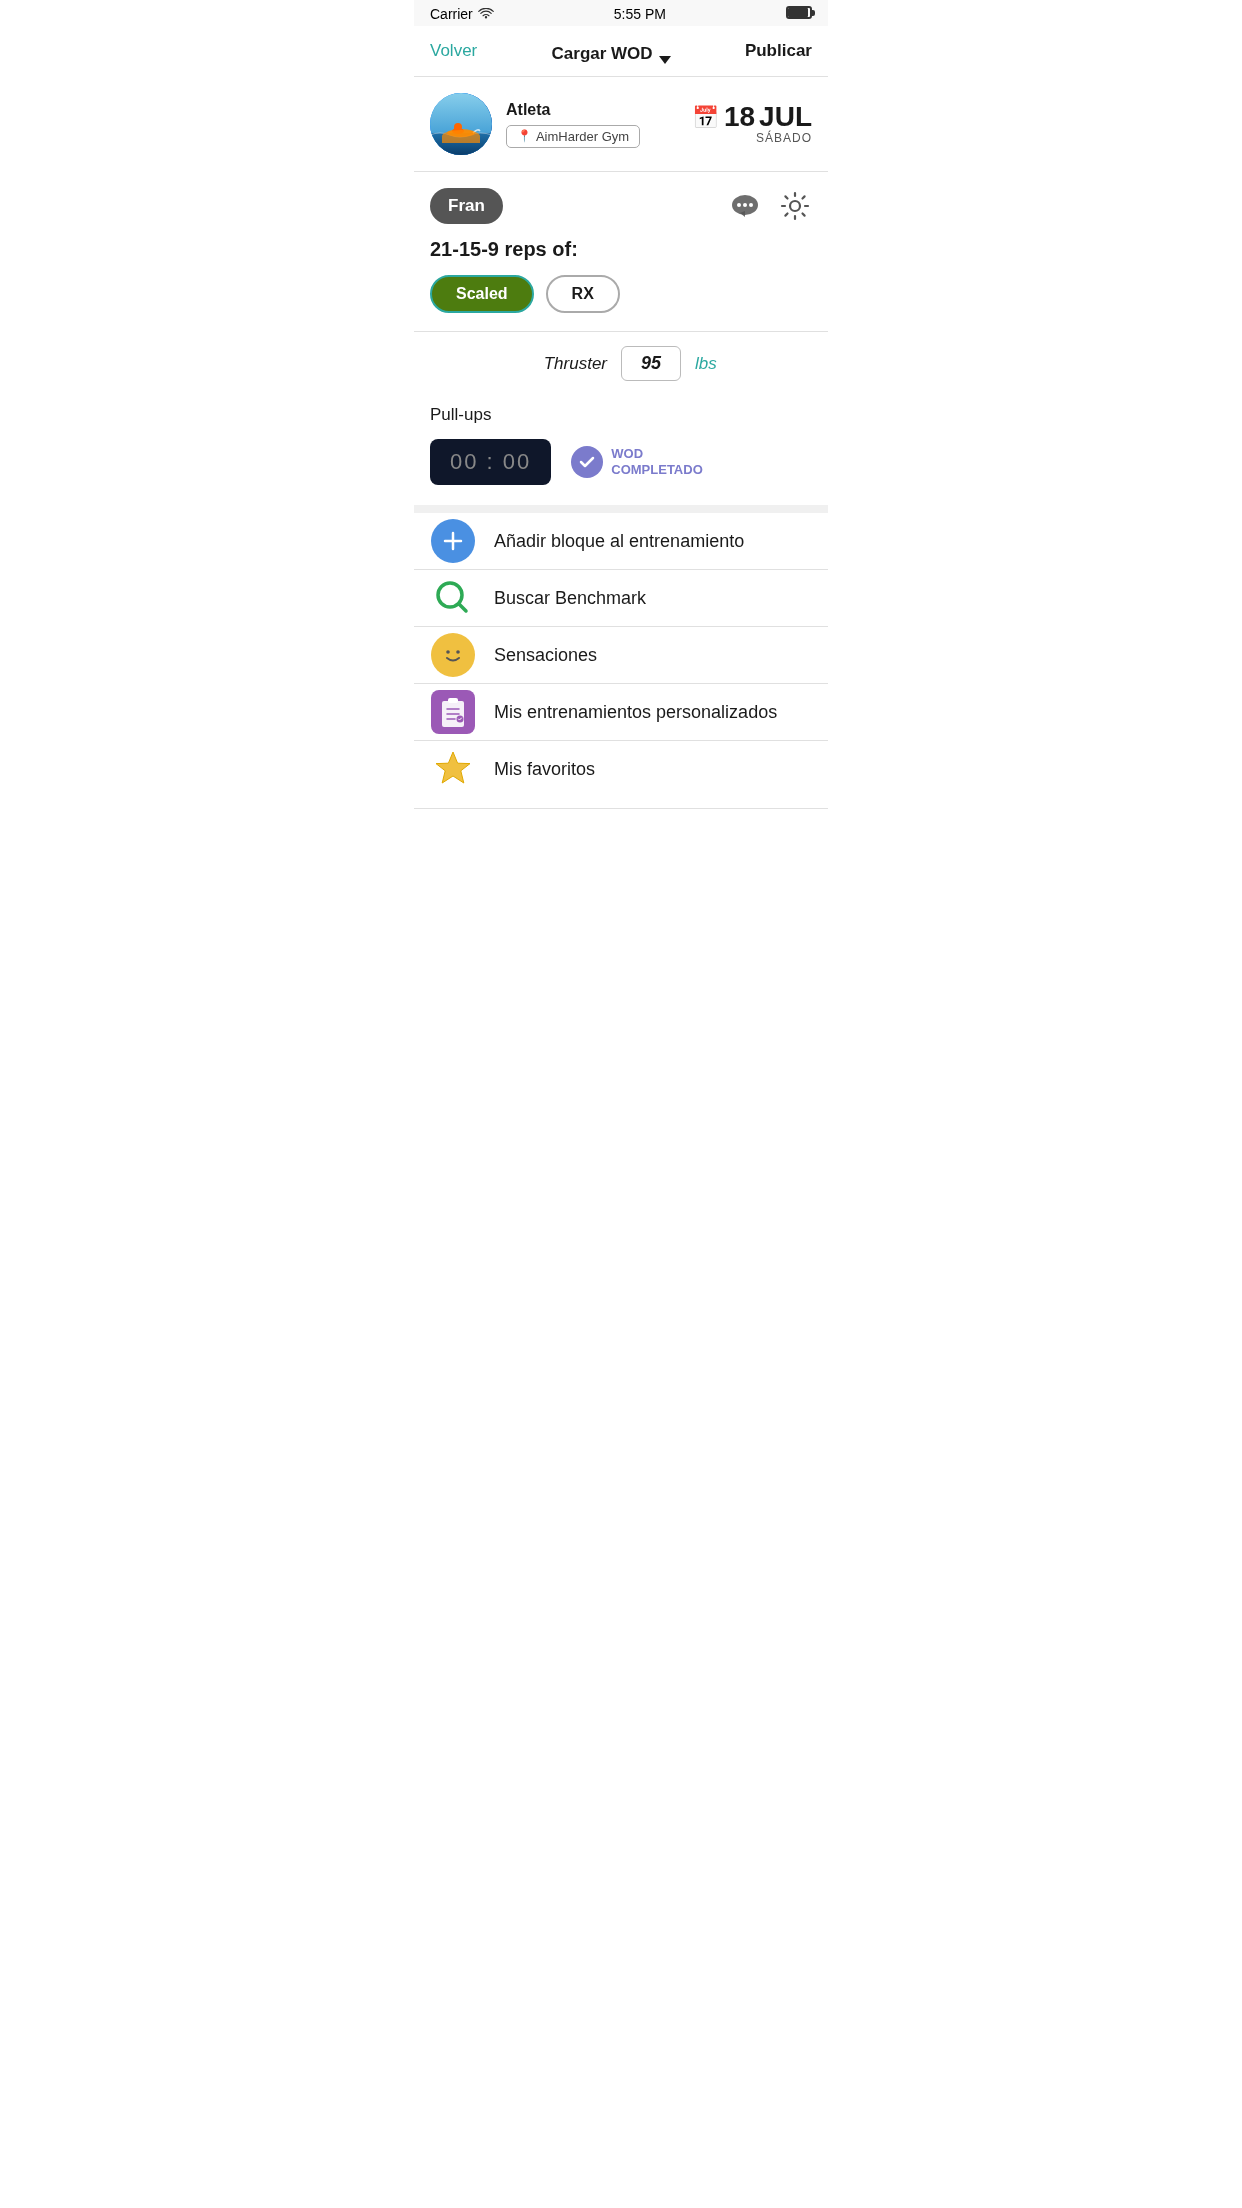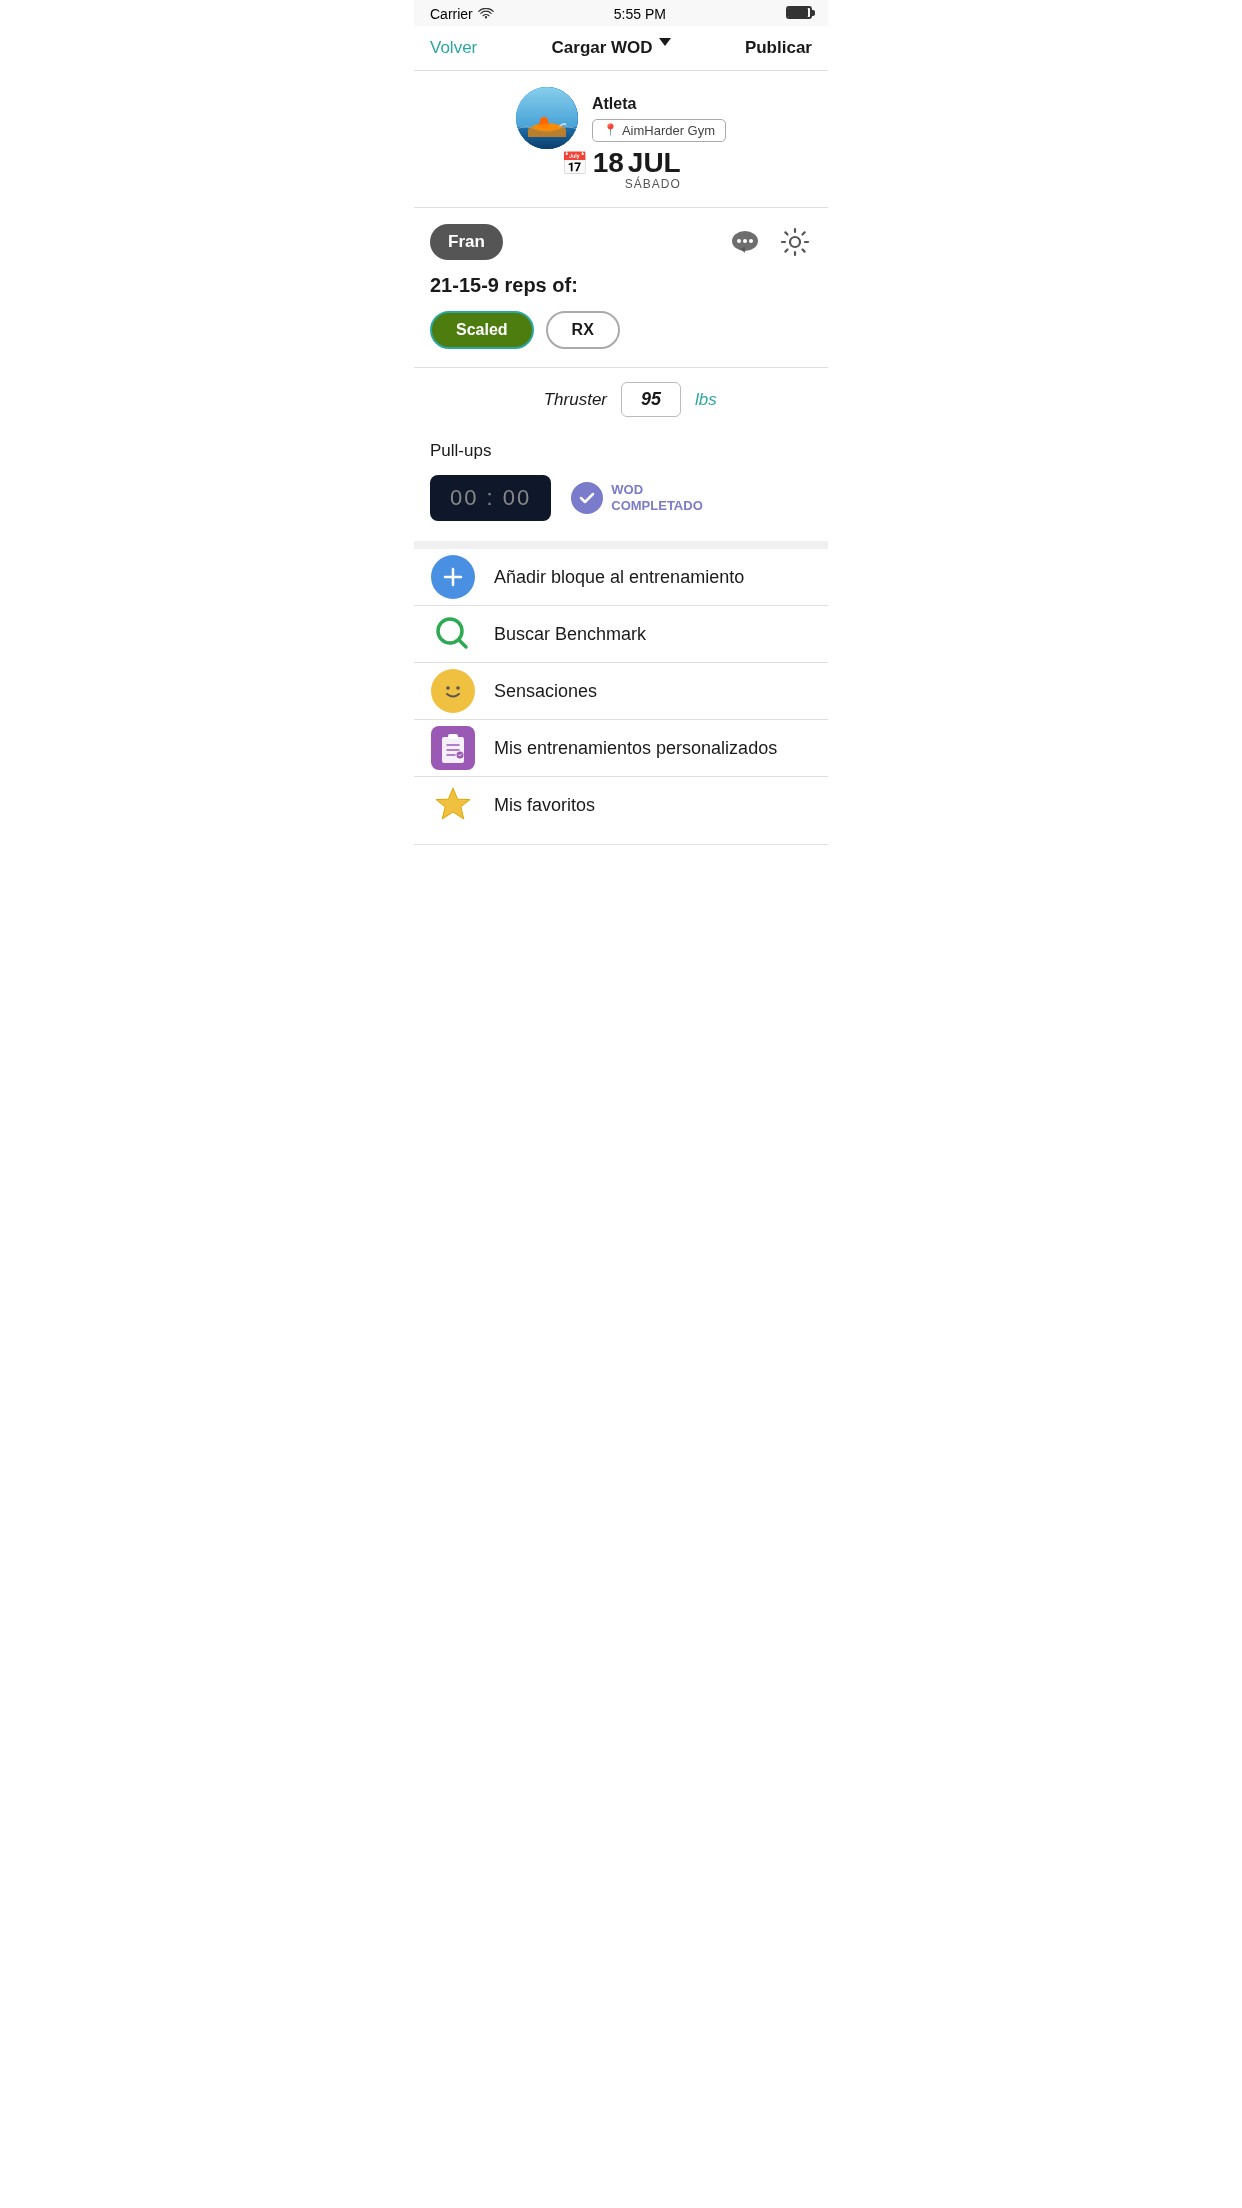--- a/index.html
+++ b/index.html
@@ -70,25 +70,26 @@
     }
     .nav-back {
       color: #2ba8a0;
       font-size: 17px;
       font-weight: 400;
       cursor: pointer;
       text-decoration: none;
     }
     .nav-title {
       display: flex;
-      align-items: flex-start;
+      align-items: flex-end;
       gap: 6px;
       font-size: 17px;
       font-weight: 700;
       color: #1a1a1a;
+      margin-top: 6px;
     }
     .nav-title .dropdown-arrow {
       width: 0;
       height: 0;
       border-left: 6px solid transparent;
       border-right: 6px solid transparent;
       border-top: 8px solid #1a1a1a;
       display: inline-block;
     }
     .nav-publish {
@@ -98,21 +99,20 @@
       cursor: pointer;
     }
 
     
     .athlete-section {
       display: flex;
       align-items: center;
       justify-content: space-between;
       padding: 16px 16px;
       border-bottom: 1px solid #e0e0e0;
-      flex-direction: column;
     }
     .athlete-left {
       display: flex;
       align-items: center;
       gap: 14px;
     }
     .avatar {
       width: 62px;
       height: 62px;
       border-radius: 50%;

